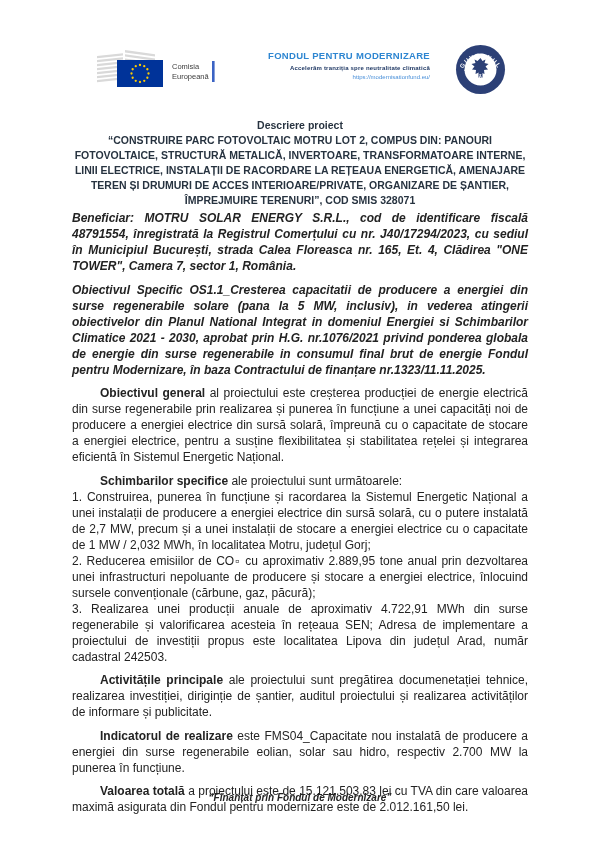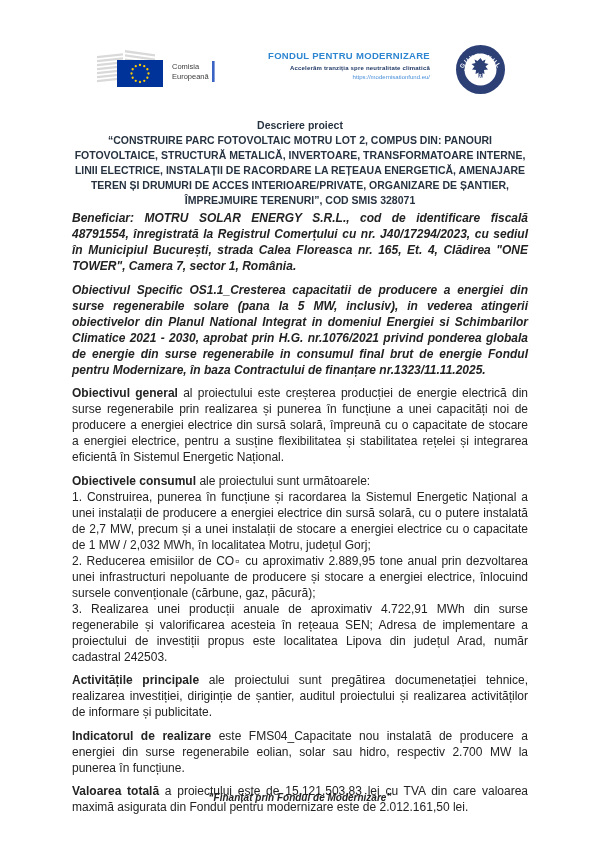--- a/index.html
+++ b/index.html
@@ -28,21 +28,21 @@
   .title-block .doc-heading { display:block; }
   .title-block .project-title { display:block;text-align:center; }
 
   
   .body-text {
     position:absolute; top:210px; left:72px; width:456px;
     font-size:12px; line-height:16px; color:#232323;
   }
   .para { text-align:justify; margin-bottom:7.5px; }
   .bi { font-weight:bold; font-style:italic; }
-  .lead { font-weight:bold; }
+  .lead { font-weight:bold;margin-left:28px; }
   .obj-item { text-align:justify; }
 
   
   .footer {
     position:absolute; top:792px; left:72px; width:456px;
     text-align:center; font-weight:bold; font-style:italic;
     font-size:10px; color:#232323;
   }
 </style>
 </head>
@@ -134,21 +134,21 @@
   <div class="body-text">
 
     <p class="para bi">Beneficiar: MOTRU SOLAR ENERGY S.R.L., cod de identificare fiscală 48791554, înregistrată la Registrul Comerțului cu nr. J40/17294/2023, cu sediul în Municipiul București, strada Calea Floreasca nr. 165, Et. 4, Clădirea "ONE TOWER", Camera 7, sector 1, România.</p>
 
 
     <p class="para bi">Obiectivul Specific OS1.1_Cresterea capacitatii de producere a energiei din surse regenerabile solare (pana la 5 MW, inclusiv), in vederea atingerii obiectivelor din Planul National Integrat in domeniul Energiei si Schimbarilor Climatice 2021 - 2030, aprobat prin H.G. nr.1076/2021 privind ponderea globala de energie din surse regenerabile in consumul final brut de energie Fondul pentru Modernizare, în baza Contractului de finanțare nr.1323/11.11.2025.</p>
 
     <p class="para"><span class="lead">Obiectivul general</span><span> al proiectului este creșterea producției de energie electrică din surse regenerabile prin realizarea și punerea în funcțiune a unei capacități noi de producere a energiei electrice din sursă solară, împreună cu o capacitate de stocare a energiei electrice, pentru a susține flexibilitatea și stabilitatea rețelei și integrarea eficientă în Sistemul Energetic Național.</span></p>
 
     <div class="para">
-      <div class="obj-item"><span class="lead">Obiectivele consumul</span><span> ale proiectului sunt următoarele:</span></div>
+      <div class="obj-item"><span class="lead">Schimbarilor specifice</span><span> ale proiectului sunt următoarele:</span></div>
       <div class="obj-item">1. Construirea, punerea în funcțiune și racordarea la Sistemul Energetic Național a unei instalații de producere a energiei electrice din sursă solară, cu o putere instalată de 2,7 MW, precum și a unei instalații de stocare a energiei electrice cu o capacitate de 1 MW / 2,032 MWh, în localitatea Motru, județul Gorj;</div>
       <div class="obj-item">2. Reducerea emisiilor de CO▫ cu aproximativ 2.889,95 tone anual prin dezvoltarea unei infrastructuri nepoluante de producere și stocare a energiei electrice, înlocuind sursele convenționale (cărbune, gaz, păcură);</div>
       <div class="obj-item">3. Realizarea unei producții anuale de aproximativ 4.722,91 MWh din surse regenerabile și valorificarea acesteia în rețeaua SEN; Adresa de implementare a proiectului de investiții propus este localitatea Lipova din județul Arad, număr cadastral 242503.</div>
     </div>
 
     <p class="para"><span class="lead">Activitățile principale</span><span> ale proiectului sunt pregătirea documenetației tehnice, realizarea investiției, diriginție de șantier, auditul proiectului și realizarea activităților de informare și publicitate.</span></p>
 
     <p class="para"><span class="lead">Indicatorul de realizare</span><span> este FMS04_Capacitate nou instalată de producere a energiei din surse regenerabile eolian, solar sau hidro, respectiv 2.700 MW la punerea în funcțiune.</span></p>
 
     <p class="para"><span class="lead">Valoarea totală</span><span> a proiectului este de 15.121.503,83 lei cu TVA din care valoarea maximă asigurata din Fondul pentru modernizare este de 2.012.161,50 lei.</span></p>

